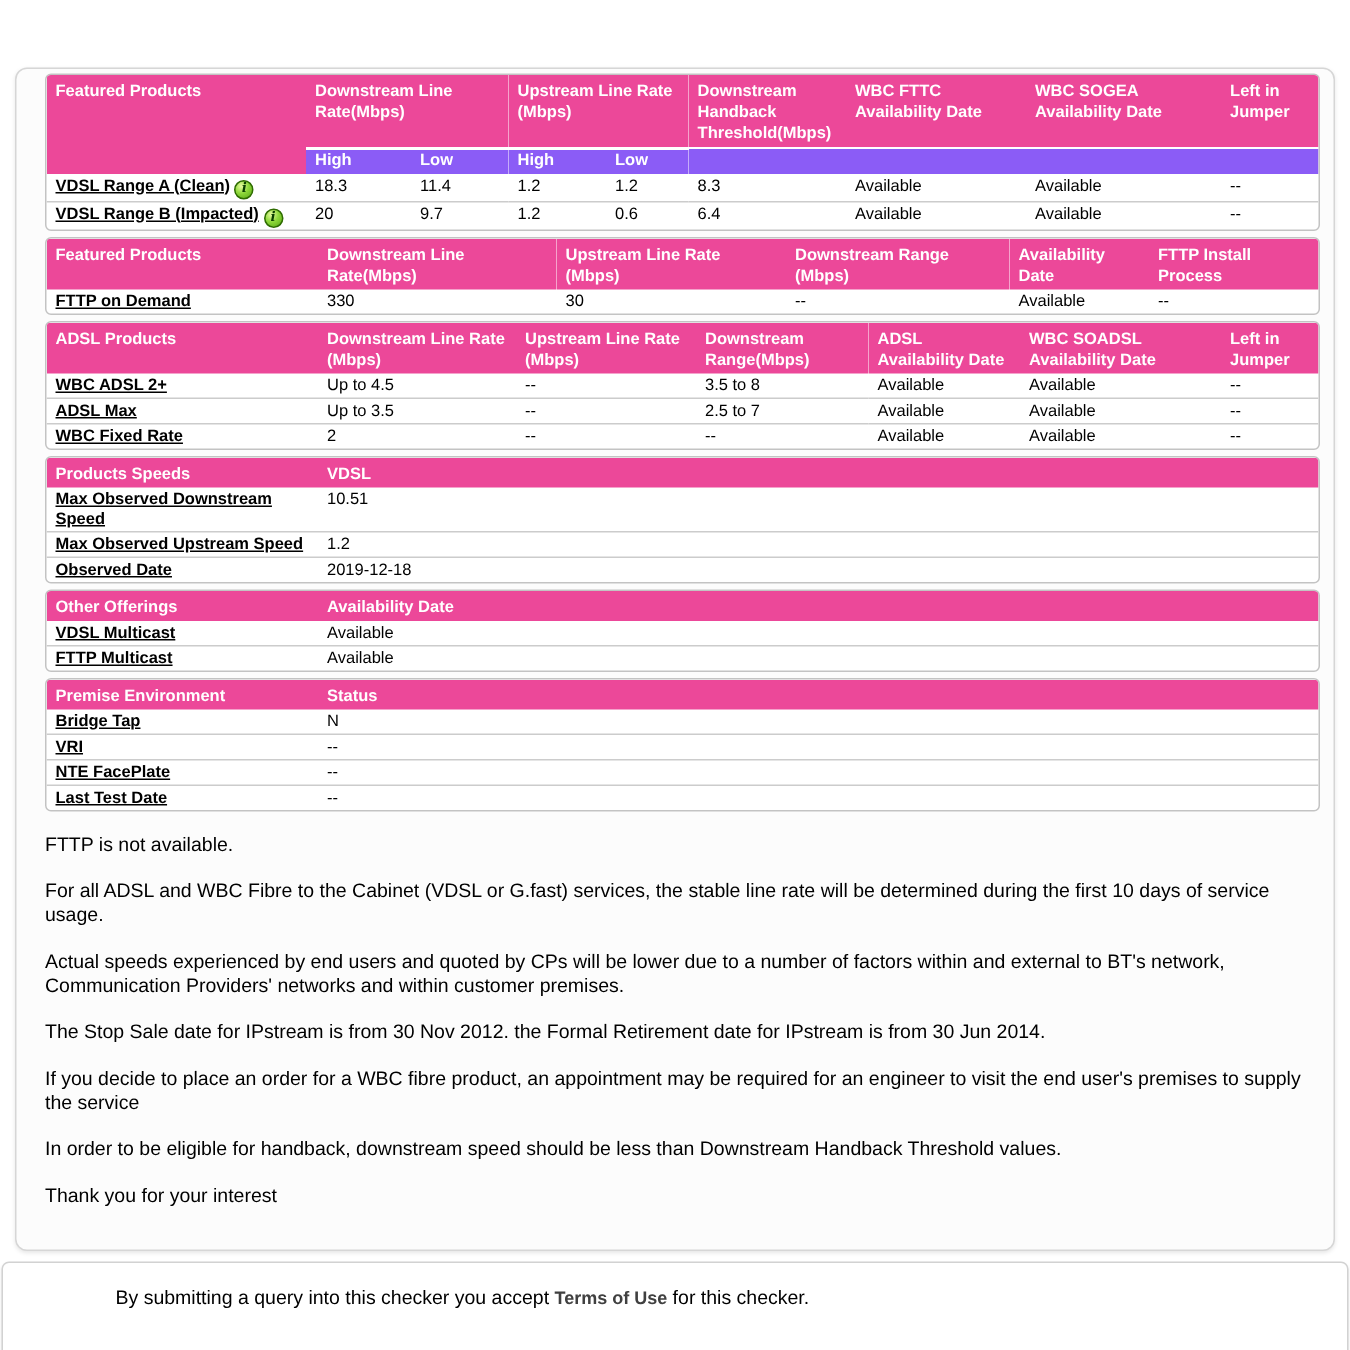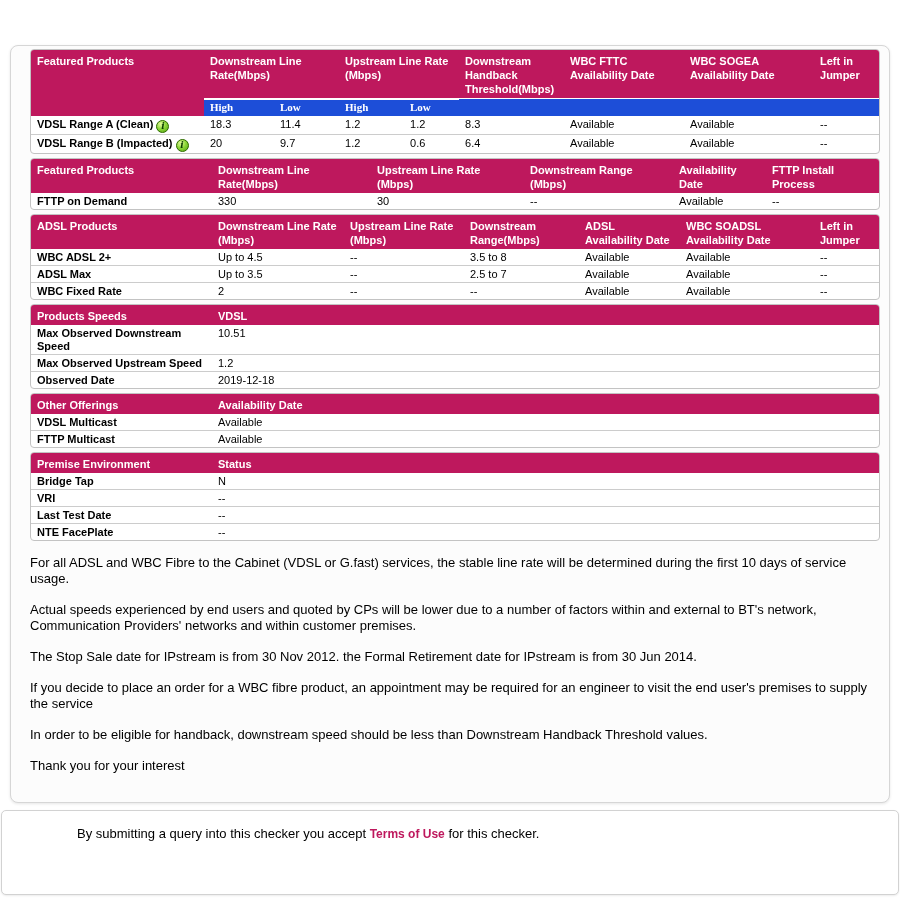--- a/index.html
+++ b/index.html
@@ -2,38 +2,38 @@
 <html><head>
 <meta charset="utf-8">
 <style>
   html,body{margin:0;padding:0;background:#fff;width:900px;height:900px;overflow:hidden;
     font-family:"Liberation Sans",sans-serif;color:#000;}
   .main-panel{margin:45px 10px 0 10px;border:1px solid #d6d6d6;border-radius:8px;
     padding:3px 9px 12px 19px;background:#fcfcfc;box-shadow:0 1px 3px rgba(0,0,0,.10);}
   .card{border:1px solid #c3c3c3;border-radius:4px;margin-bottom:4px;background:#fff;overflow:hidden;}
   table.tbl{width:100%;border-collapse:collapse;table-layout:fixed;font-size:11px;}
   table.tbl th,table.tbl td{text-align:left;vertical-align:top;overflow:hidden;}
-  th.hd{background:#be185d;color:#fff;font-weight:bold;padding:4px 6px 2px;line-height:14px;}
+  th.hd{background:#ec4899;color:#fff;font-weight:bold;padding:4px 6px 2px;line-height:14px;}
   th.grp{border-bottom:2px solid #ffffff;}
-  tr.subrow th{background:#1d4ed8;color:#fff;font-weight:bold;padding:1px 6px 2px;line-height:13px;height:13px;font-family:Liberation Serif, serif;}
+  tr.subrow th{background:#8b5cf6;color:#fff;font-weight:bold;padding:1px 6px 2px;line-height:13px;height:13px;}
   tr.subrow th.pad{border-top:1px solid rgba(255,255,255,.40);}
   tbody td{padding:2px 6px 1px;line-height:13px;border-bottom:1px solid #cccccc;}
   tbody tr:last-child td{border-bottom:none;}
-  td.name{font-weight:bold;}
+  td.name{font-weight:bold;text-decoration:underline;}
   .info{display:inline-block;width:11px;height:11px;border-radius:50%;margin-left:3px;
     background:radial-gradient(circle at 35% 28%,#e9fba2,#8ed83a 45%,#55a513);
     border:1px solid #2e6b00;color:#0a3d00;text-align:center;line-height:11px;
     font:italic bold 9px "DejaVu Serif",serif;vertical-align:-1px;cursor:pointer;}
   .notes{margin:14px 0 0 0;width:852px;font-size:13px;line-height:16px;}
   .notes p{margin:0 0 15px 0;}
   .notes p:last-child{margin-bottom:16px;}
   .footer-panel{margin:7px 1px 0 1px;border:1px solid #d2d2d2;border-radius:5px;background:#fff;
     height:85px;box-sizing:border-box;padding:15px 0 0 75px;font-size:13px;
     box-shadow:0 1px 2px rgba(0,0,0,.08);}
-  a.terms{color:#be185d;font-weight:bold;font-size:12px;text-decoration:none;cursor:pointer;}
+  a.terms{color:#404040;font-weight:bold;font-size:12px;text-decoration:none;cursor:pointer;}
   
 </style>
 </head>
 <body>
 
 <div class="main-panel">
 
   <div class="card">
     <table class="tbl">
       <colgroup>
@@ -255,32 +255,33 @@
       <tbody>
         <tr>
           <td class="name">Bridge Tap</td>
           <td>N</td>
         </tr>
         <tr>
           <td class="name">VRI</td>
           <td>--</td>
         </tr>
         <tr>
+          <td class="name">NTE FacePlate</td>
+          <td>--</td>
+        </tr>
+        <tr>
           <td class="name">Last Test Date</td>
           <td>--</td>
         </tr>
-        <tr>
-          <td class="name">NTE FacePlate</td>
-          <td>--</td>
-        </tr>
       </tbody>
     </table>
   </div>
 
   <div class="notes">
+    <p>FTTP is not available.</p>
     <p>For all ADSL and WBC Fibre to the Cabinet (VDSL or G.fast) services, the stable line rate will be determined during the first 10 days of service usage.</p>
     <p>Actual speeds experienced by end users and quoted by CPs will be lower due to a number of factors within and external to BT's network, Communication Providers' networks and within customer premises.</p>
     <p>The Stop Sale date for IPstream is from 30 Nov 2012. the Formal Retirement date for IPstream is from 30 Jun 2014.</p>
     <p>If you decide to place an order for a WBC fibre product, an appointment may be required for an engineer to visit the end user's premises to supply the service</p>
     <p>In order to be eligible for handback, downstream speed should be less than Downstream Handback Threshold values.</p>
     <p>Thank you for your interest</p>
   </div>
 </div>
 
 <div class="footer-panel">

